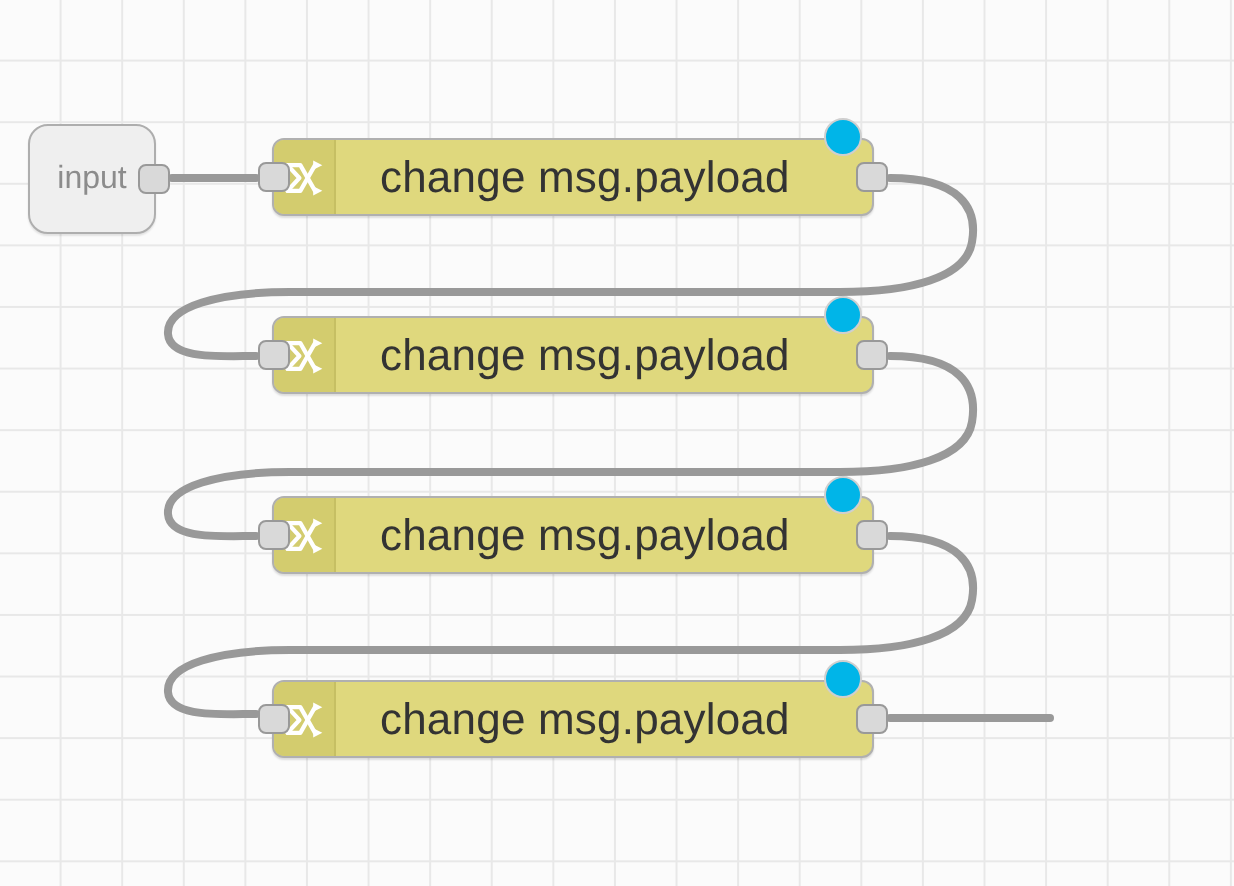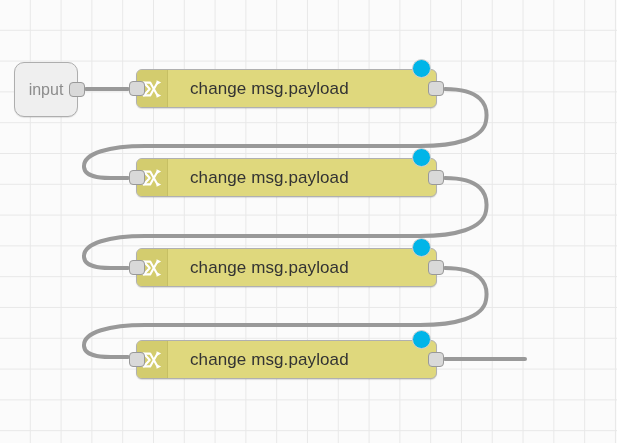--- a/index.html
+++ b/index.html
@@ -60,21 +60,21 @@
     display: flex;
     align-items: center;
     justify-content: center;
   }
   .node-icon-panel svg { display: block; }
   .node-label {
     flex: 1 1 auto;
     display: flex;
     align-items: center;
     padding-left: 22px;
-    font-size: 17px;
+    font-size: 22px;
     color: #333333;
     letter-spacing: 0.1px;
     white-space: nowrap;
     overflow: hidden;
   }
   
   .port {
     position: absolute;
     width: 16px;
     height: 15px;

